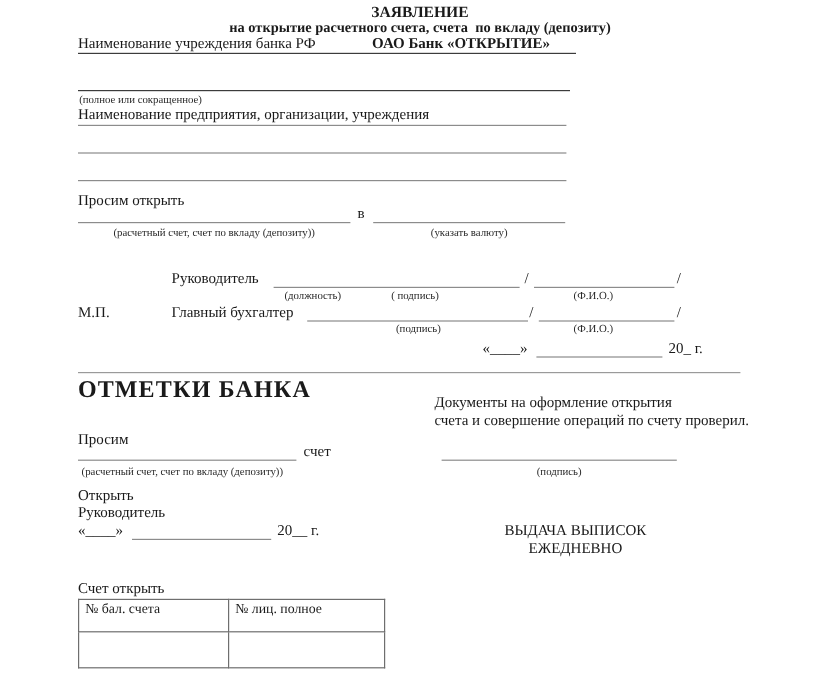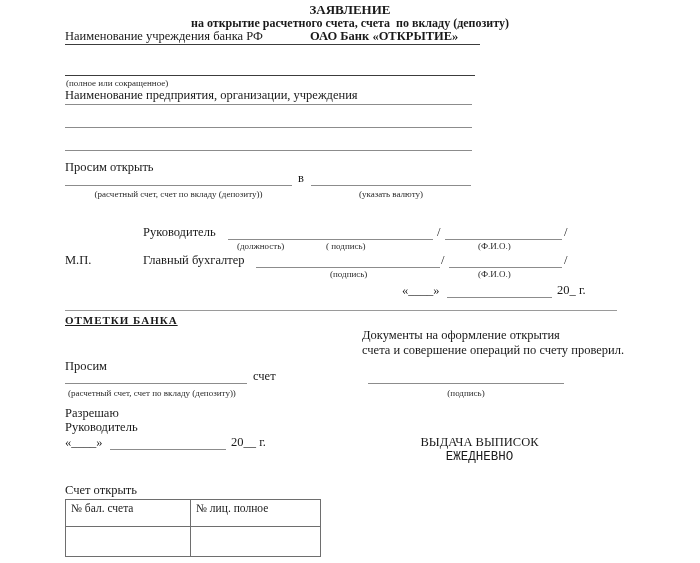--- a/index.html
+++ b/index.html
@@ -12,21 +12,21 @@
   .abs { position:absolute; white-space:nowrap; line-height:1.1; }
   .b { font-weight:bold; }
   .pre { white-space:pre; }
   .ttl { left:0; width:700px; text-align:center; font-weight:bold; font-size:13px; }
   .sub { font-size:12px; }
   .sm { font-size:9px; color:#2a2a2a; }
   .ctr { text-align:center; white-space:nowrap; }
   .line { position:absolute; height:0; border-bottom:1px solid #8c8c8c; }
   .line.dark { border-bottom:1.4px solid #3c3c3c; }
   .line.div2 { border-bottom:1.2px solid #9a9a9a; }
-  .h2 { font-size:11px; letter-spacing:1px;text-decoration:underline; }
+  .h2 { font-size:20px; letter-spacing:1px; }
   table.accounts {
     position:absolute; border-collapse:collapse; font-size:11.5px;
     color:#1a1a1a;
   }
   table.accounts td {
     border:1px solid #6e6e6e; vertical-align:top; padding:2px 5px;
   }
   table.accounts tr.hdr td { height:27px; }
   table.accounts tr.emp td { height:30px; }
 </style>
@@ -85,29 +85,29 @@
   <span class="abs" style="left:362px; top:329px;">Документы на оформление открытия</span>
   <span class="abs" style="left:362px; top:344px;">счета и совершение операций по счету проверил.</span>
 
   <span class="abs" style="left:65px; top:360px;">Просим</span>
   <div class="line" style="left:65px; top:383px; width:182px;"></div>
   <span class="abs" style="left:253px; top:370px;">счет</span>
   <div class="line" style="left:368px; top:383px; width:196px;"></div>
   <span class="abs sm" style="left:68px; top:389px;">(расчетный счет, счет по вкладу (депозиту))</span>
   <div class="abs sm ctr" style="left:368px; top:389px; width:196px;">(подпись)</div>
 
-  <span class="abs" style="left:65px; top:407px;">Разрешаю</span>
+  <span class="abs" style="left:65px; top:407px;">Открыть</span>
   <span class="abs" style="left:65px; top:421px;">Руководитель</span>
 
   <span class="abs" style="left:65px; top:436px;">«____»</span>
   <div class="line" style="left:110px; top:449px; width:116px;"></div>
   <span class="abs" style="left:231px; top:436px;">20__ г.</span>
 
   <div class="abs ctr" style="left:392px; top:436px; width:175px;">ВЫДАЧА ВЫПИСОК</div>
-  <div class="abs ctr" style="left:392px; top:451px; width:175px;font-family:Liberation Mono, monospace;">ЕЖЕДНЕВНО</div>
+  <div class="abs ctr" style="left:392px; top:451px; width:175px;">ЕЖЕДНЕВНО</div>
 
   <span class="abs" style="left:65px; top:484px;">Счет открыть</span>
   <table class="accounts" style="left:65px; top:499px;">
     <tbody>
         <tr class="hdr">
       <td style="width:125px;">№ бал. счета</td>
       <td style="width:130px;">№ лиц. полное</td>
     </tr>
     <tr class="emp">
       <td></td>

